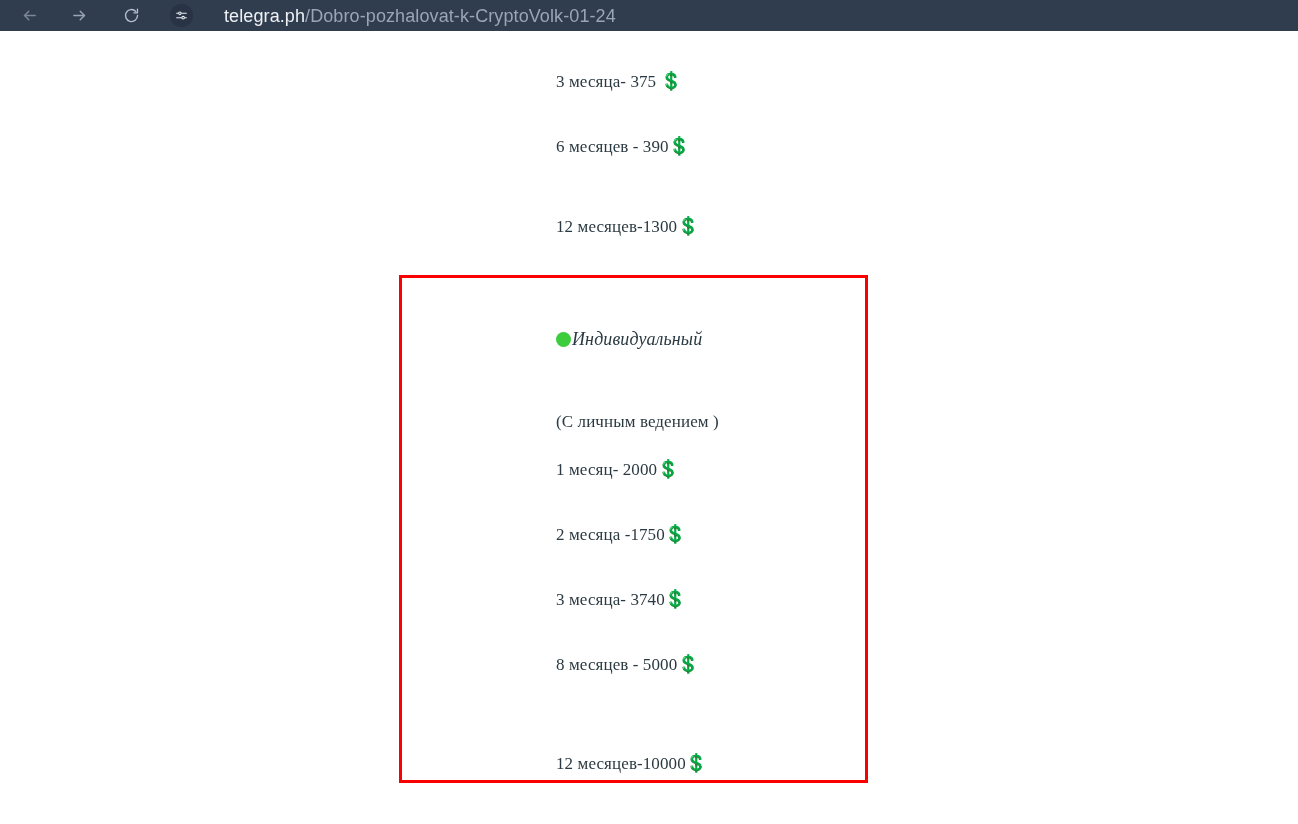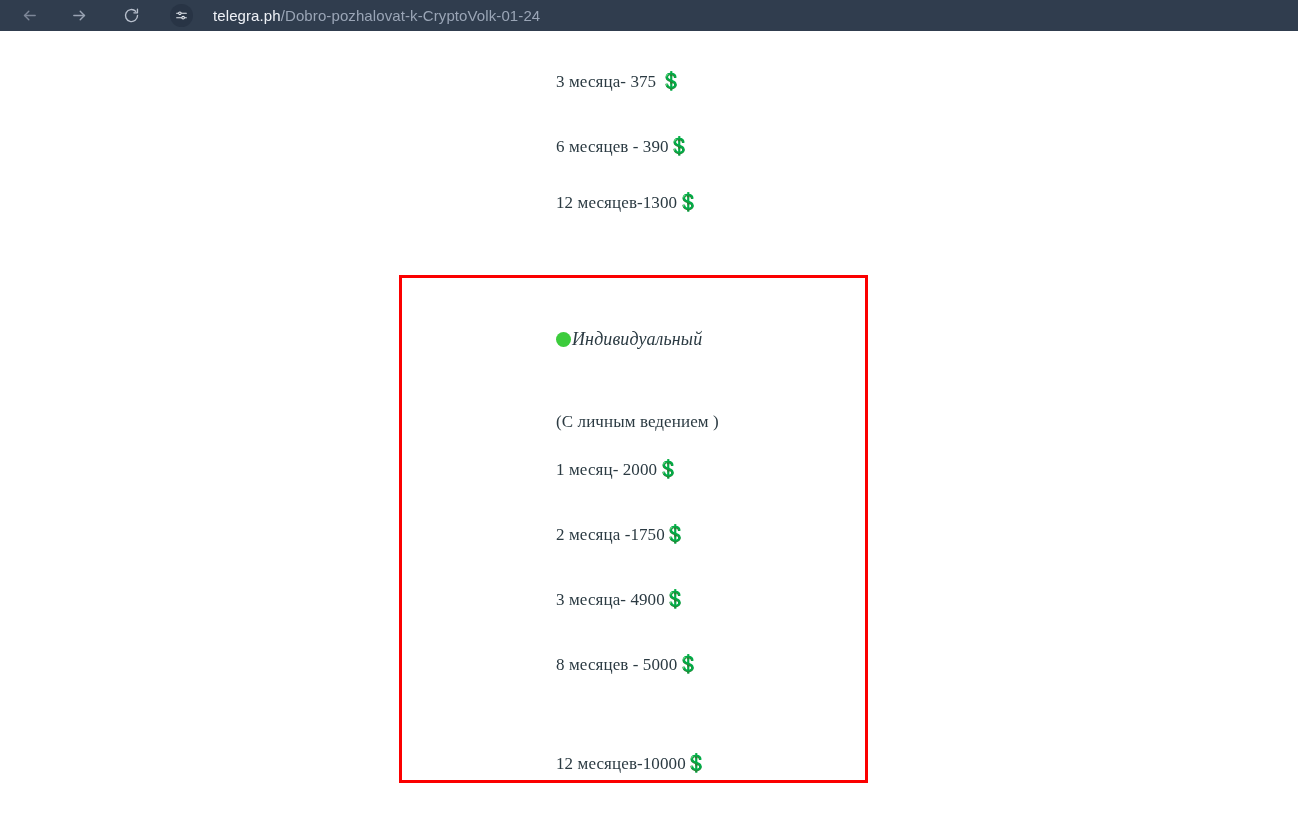--- a/index.html
+++ b/index.html
@@ -63,23 +63,23 @@
     border-radius: 50%;
     background: #283445;
     display: flex;
     align-items: center;
     justify-content: center;
     flex: 0 0 auto;
   }
   .site-chip svg { display: block; }
 
   .url-text {
-    margin-left: 20px;
+    margin-left: 31px;
     font-family: "Liberation Sans", "DejaVu Sans", sans-serif;
-    font-size: 15px;
+    font-size: 18px;
     letter-spacing: 0.1px;
     white-space: nowrap;
     color: #aab4c4;
     line-height: 1;
   }
   .url-text .url-host { color: #eef1f6; }
   .url-text .url-path { color: #9aa5b6; }
 
   
   .page {
@@ -123,21 +123,21 @@
     height: 15px;
     border-radius: 50%;
     background: #3ccc3c;
     vertical-align: -2px;
     margin-right: 1px;
   }
 
   
   #line-top-0 { top: 41px;  }
   #line-top-1 { top: 106px; }
-  #line-top-2 { top: 162px; }
+  #line-top-2 { top: 186px; }
 
   
   .highlight-box {
     position: absolute;
     left: 399px;
     top: 244px;
     width: 469px;
     height: 508px;
     border: 3px solid #fb0000;
     box-sizing: border-box;
@@ -211,20 +211,20 @@
     <div class="highlight-box"></div>
 
     <div class="tl-line" id="line-box-0"><span class="bullet-dot"></span><span>Индивидуальный</span></div>
 
     <div class="tl-line" id="line-box-1">(С личным ведением )</div>
 
     <div class="tl-line" id="line-box-2"><span>1 месяц- 2000</span><span class="money">💲</span></div>
 
     <div class="tl-line" id="line-box-3"><span>2 месяца -1750</span><span class="money">💲</span></div>
 
-    <div class="tl-line" id="line-box-4"><span>3 месяца- 4900</span><span class="money">💲</span></div>
+    <div class="tl-line" id="line-box-4"><span>3 месяца- 3740</span><span class="money">💲</span></div>
 
     <div class="tl-line" id="line-box-5"><span>8 месяцев - 5000</span><span class="money">💲</span></div>
 
     <div class="tl-line" id="line-box-6"><span>12 месяцев-10000</span><span class="money">💲</span></div>
 
   </div>
 </div>
 
 </body></html>

